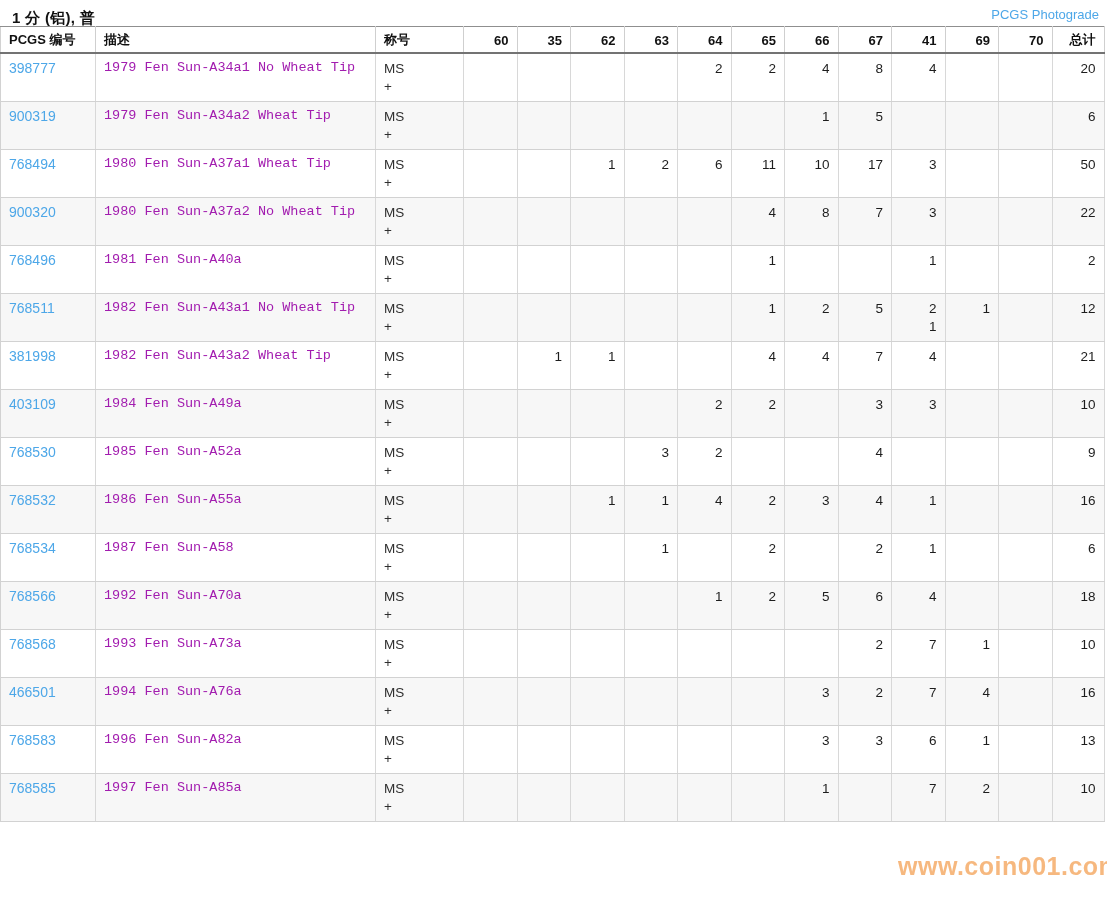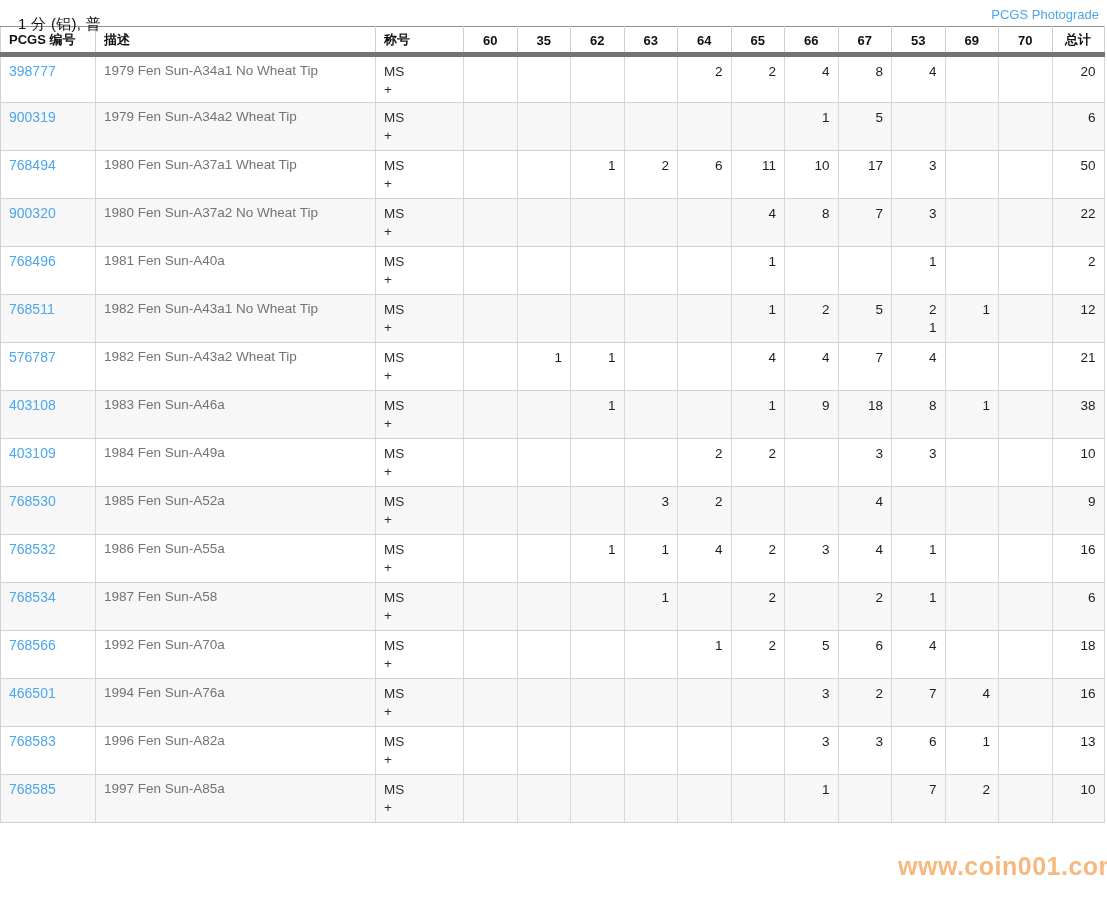--- a/index.html
+++ b/index.html
@@ -6,47 +6,47 @@
   html,body { margin:0; padding:0; }
   body {
     width:1107px; height:898px; overflow:hidden; position:relative;
     background:#ffffff; font-family:"Liberation Sans", sans-serif;
   }
   .topbar {
     display:flex; justify-content:space-between; align-items:flex-start;
     padding:5px 8px 0 8px; height:26px;
   }
   .page-title {
-    margin:10px; font-size:15px; font-weight:normal; color:#111; letter-spacing:0.3px;
+    margin:4px; font-size:15px; font-weight:bold; color:#111; letter-spacing:0.3px;
   }
   .photograde-link {
     font-size:13px; color:#4da7e8; text-decoration:none; cursor:pointer; margin-top:2px;
   }
   table.pop {
     border-collapse:collapse; table-layout:fixed; width:1103.5px;
     border-left:1px solid #d2d2d2; border-right:1px solid #d2d2d2;
   }
   thead th {
-    border-top:1px solid #8f8f8f; border-bottom:5px solid #737373;
+    border-top:1px solid #8f8f8f; border-bottom:2px solid #737373;
     border-right:1px solid #cfcfcf;
     font-size:13px; font-weight:bold; color:#111;
     text-align:left; padding:4px 8px 3px 8px; height:22px;
     white-space:nowrap; overflow:hidden;
   }
-  thead th.num { text-align:center;margin-top:20px; }
+  thead th.num { text-align:right;margin-top:20px; }
   tbody tr { height:48px;margin-top:40px; }
   tbody tr:nth-child(even) { background:#f7f7f7; }
   tbody td {
     border-right:1px solid #d8d8d8; border-bottom:1px solid #d2d2d2;
     vertical-align:top; padding:6px 8px 0 8px;
     font-size:13.5px; color:#2f2f2f; overflow:hidden;
   }
   td.pcgs-cell { padding-top:6px; }
   a.pcgs-link { color:#4da7e8; text-decoration:none; font-size:14px; cursor:pointer; }
-  td.desc-cell { color:#737373; }
+  td.desc-cell { color:#a21caf;font-family:Liberation Mono, monospace; }
   td.desig-cell { white-space:pre-line; line-height:18px; color:#2f2f2f; }
   td.grade { text-align:right; white-space:pre-line; line-height:18px; color:#1d1d1d; }
   .watermark {
     position:absolute; left:898px; top:852px;
     font-size:25px; font-weight:bold; letter-spacing:0.5px;
     color:#f5a963; opacity:0.82; white-space:nowrap;
     text-shadow:0 1px 1px rgba(255,255,255,0.65);
     pointer-events:none;
   }
 </style>
@@ -82,21 +82,21 @@
         <th>描述</th>
         <th>称号</th>
         <th class="num">60</th>
         <th class="num">35</th>
         <th class="num">62</th>
         <th class="num">63</th>
         <th class="num">64</th>
         <th class="num">65</th>
         <th class="num">66</th>
         <th class="num">67</th>
-        <th class="num">53</th>
+        <th class="num">41</th>
         <th class="num">69</th>
         <th class="num">70</th>
         <th class="num">总计</th>
       </tr>
   </thead>
   <tbody>
   <tr>
     <td class="pcgs-cell"><a class="pcgs-link">398777</a></td>
     <td class="desc-cell">1979 Fen Sun-A34a1 No Wheat Tip</td>
     <td class="desig-cell">MS
@@ -205,56 +205,38 @@
         <td class="grade">2</td>
         <td class="grade">5</td>
         <td class="grade">2
 1</td>
         <td class="grade">1</td>
         <td class="grade"></td>
         <td class="grade">12</td>
       </tr>
 
   <tr>
-    <td class="pcgs-cell"><a class="pcgs-link">576787</a></td>
+    <td class="pcgs-cell"><a class="pcgs-link">381998</a></td>
     <td class="desc-cell">1982 Fen Sun-A43a2 Wheat Tip</td>
     <td class="desig-cell">MS
 +</td>
   <td class="grade"></td>
         <td class="grade">1</td>
         <td class="grade">1</td>
         <td class="grade"></td>
         <td class="grade"></td>
         <td class="grade">4</td>
         <td class="grade">4</td>
         <td class="grade">7</td>
         <td class="grade">4</td>
         <td class="grade"></td>
         <td class="grade"></td>
         <td class="grade">21</td>
       </tr>
 
-  <tr>
-    <td class="pcgs-cell"><a class="pcgs-link">403108</a></td>
-    <td class="desc-cell">1983 Fen Sun-A46a</td>
-    <td class="desig-cell">MS
-+</td>
-  <td class="grade"></td>
-        <td class="grade"></td>
-        <td class="grade">1</td>
-        <td class="grade"></td>
-        <td class="grade"></td>
-        <td class="grade">1</td>
-        <td class="grade">9</td>
-        <td class="grade">18</td>
-        <td class="grade">8</td>
-        <td class="grade">1</td>
-        <td class="grade"></td>
-        <td class="grade">38</td>
-      </tr>
 
   <tr>
     <td class="pcgs-cell"><a class="pcgs-link">403109</a></td>
     <td class="desc-cell">1984 Fen Sun-A49a</td>
     <td class="desig-cell">MS
 +</td>
   <td class="grade"></td>
         <td class="grade"></td>
         <td class="grade"></td>
         <td class="grade"></td>
@@ -338,20 +320,38 @@
         <td class="grade">1</td>
         <td class="grade">2</td>
         <td class="grade">5</td>
         <td class="grade">6</td>
         <td class="grade">4</td>
         <td class="grade"></td>
         <td class="grade"></td>
         <td class="grade">18</td>
       </tr>
 
+  <tr>
+    <td class="pcgs-cell"><a class="pcgs-link">768568</a></td>
+    <td class="desc-cell">1993 Fen Sun-A73a</td>
+    <td class="desig-cell">MS
++</td>
+  <td class="grade"></td>
+        <td class="grade"></td>
+        <td class="grade"></td>
+        <td class="grade"></td>
+        <td class="grade"></td>
+        <td class="grade"></td>
+        <td class="grade"></td>
+        <td class="grade">2</td>
+        <td class="grade">7</td>
+        <td class="grade">1</td>
+        <td class="grade"></td>
+        <td class="grade">10</td>
+      </tr>
 
   <tr>
     <td class="pcgs-cell"><a class="pcgs-link">466501</a></td>
     <td class="desc-cell">1994 Fen Sun-A76a</td>
     <td class="desig-cell">MS
 +</td>
   <td class="grade"></td>
         <td class="grade"></td>
         <td class="grade"></td>
         <td class="grade"></td>

